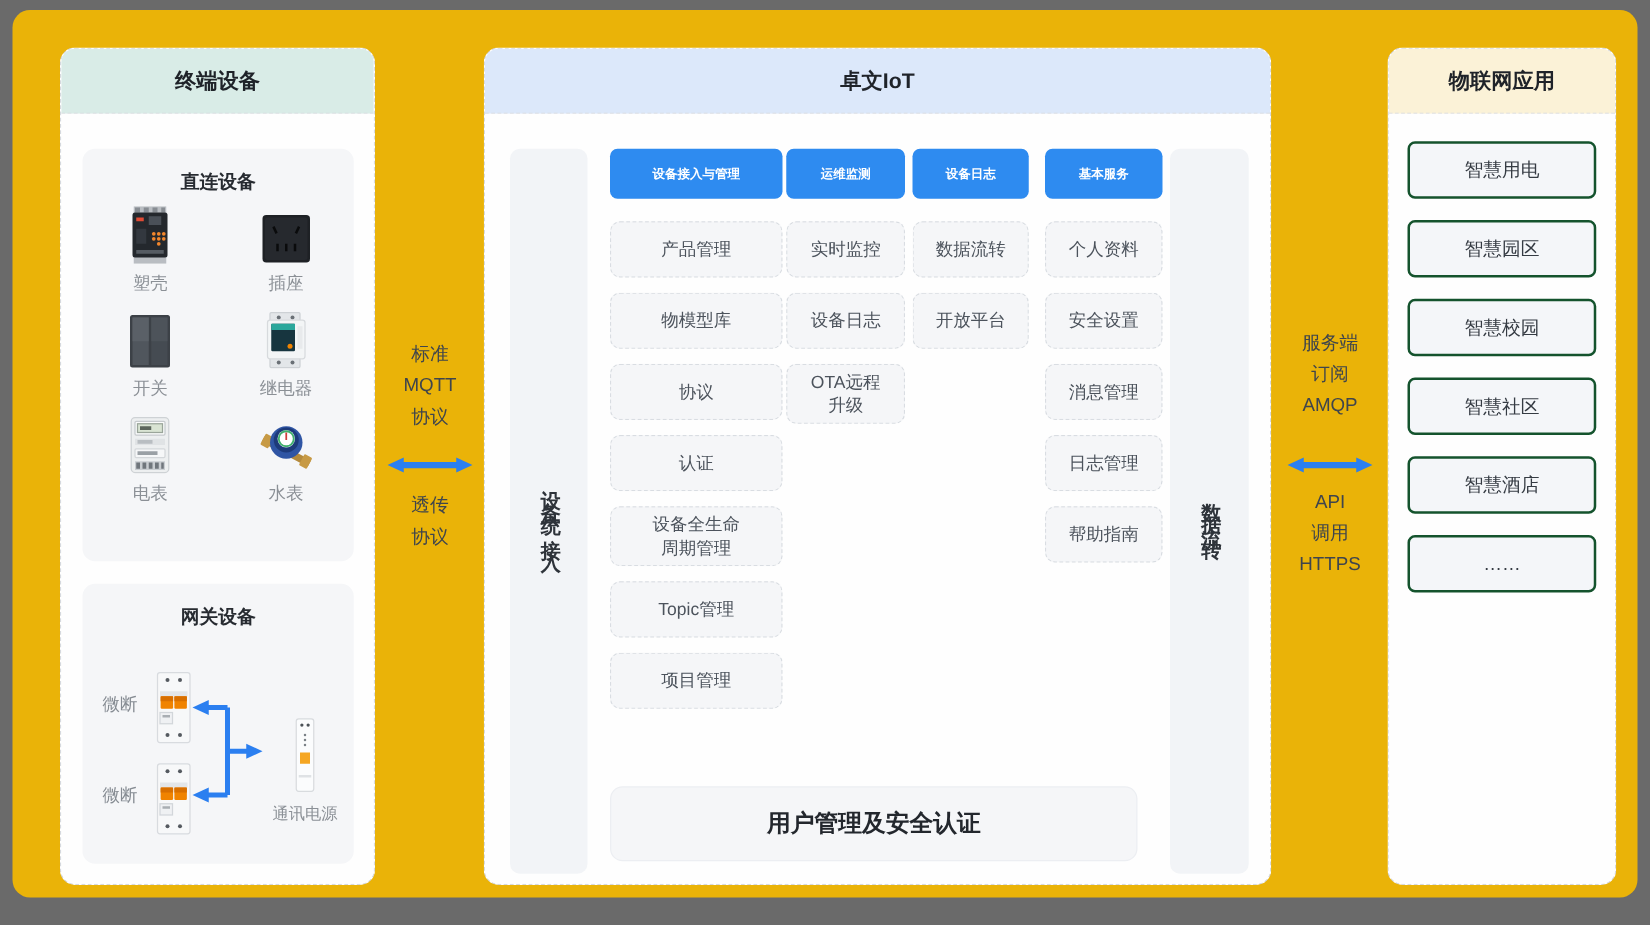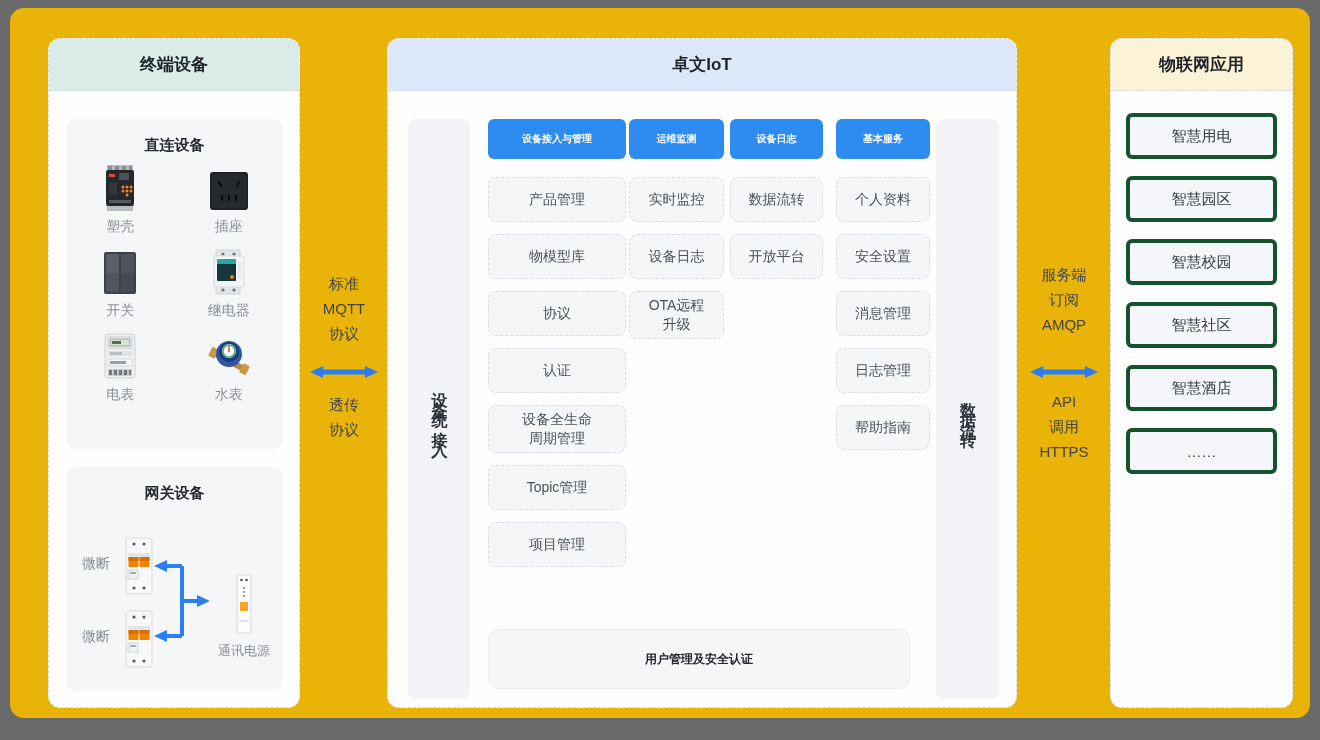--- a/index.html
+++ b/index.html
@@ -61,25 +61,25 @@
   .col-header { height:40px; flex:none; border-radius:6px; background:#2e8bf0; color:#fff;
     font-size:10px; font-weight:700; display:flex; align-items:center; justify-content:center;
     margin-bottom:6px; }
   .mbox { min-height:45px; border:1px dashed #d9dde2; background:#f5f6f8; border-radius:8px;
     display:flex; align-items:center; justify-content:center; font-size:14px; color:#4c535c;
     white-space:pre-line; text-align:center; line-height:19px; padding:4px; }
 
   #bottom-bar { position:absolute; left:100px; top:590px; width:422px; height:60px;
     background:#f5f6f8; border:1px solid #eceef2; border-radius:10px;
     display:flex; align-items:center; justify-content:center;
-    font-size:12px; font-weight:bold; color:#23272d; }
+    font-size:19px; font-weight:bold; color:#23272d; }
 
   
   #apps-list { display:flex; flex-direction:column; gap:17px; margin:22px 15px 0; }
-  .app-item { height:46px; background:#f4f6f9; border:4px solid #14532d; border-radius:6px;
+  .app-item { height:46px; background:#f4f6f9; border:2px solid #14532d; border-radius:6px;
     display:flex; align-items:center; justify-content:center; font-size:15px; color:#353b43; }
 </style>
 </head>
 <body>
 
 <div class="canvas">
 
   <div class="panel" id="left-panel">
     <div class="panel-header">终端设备</div>
 

